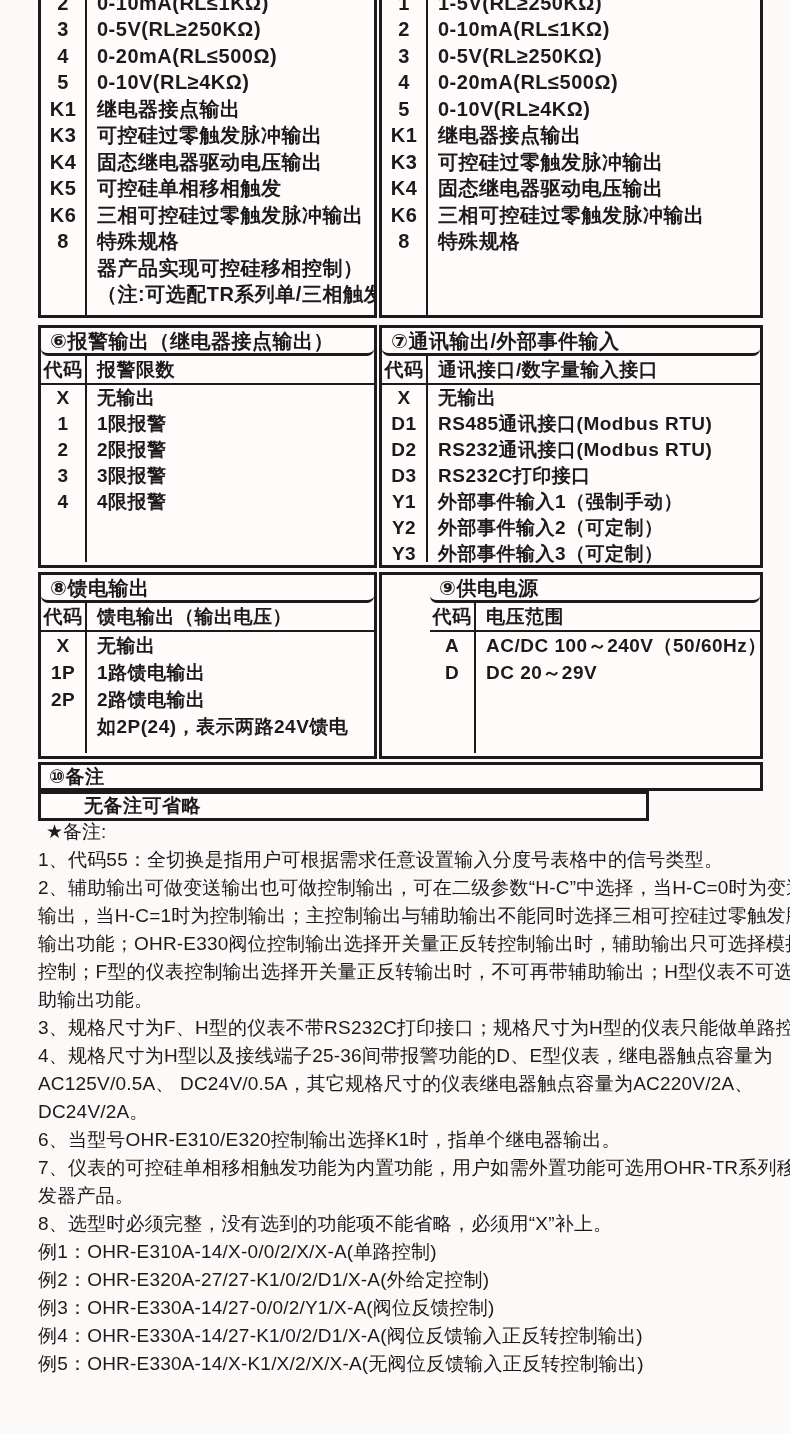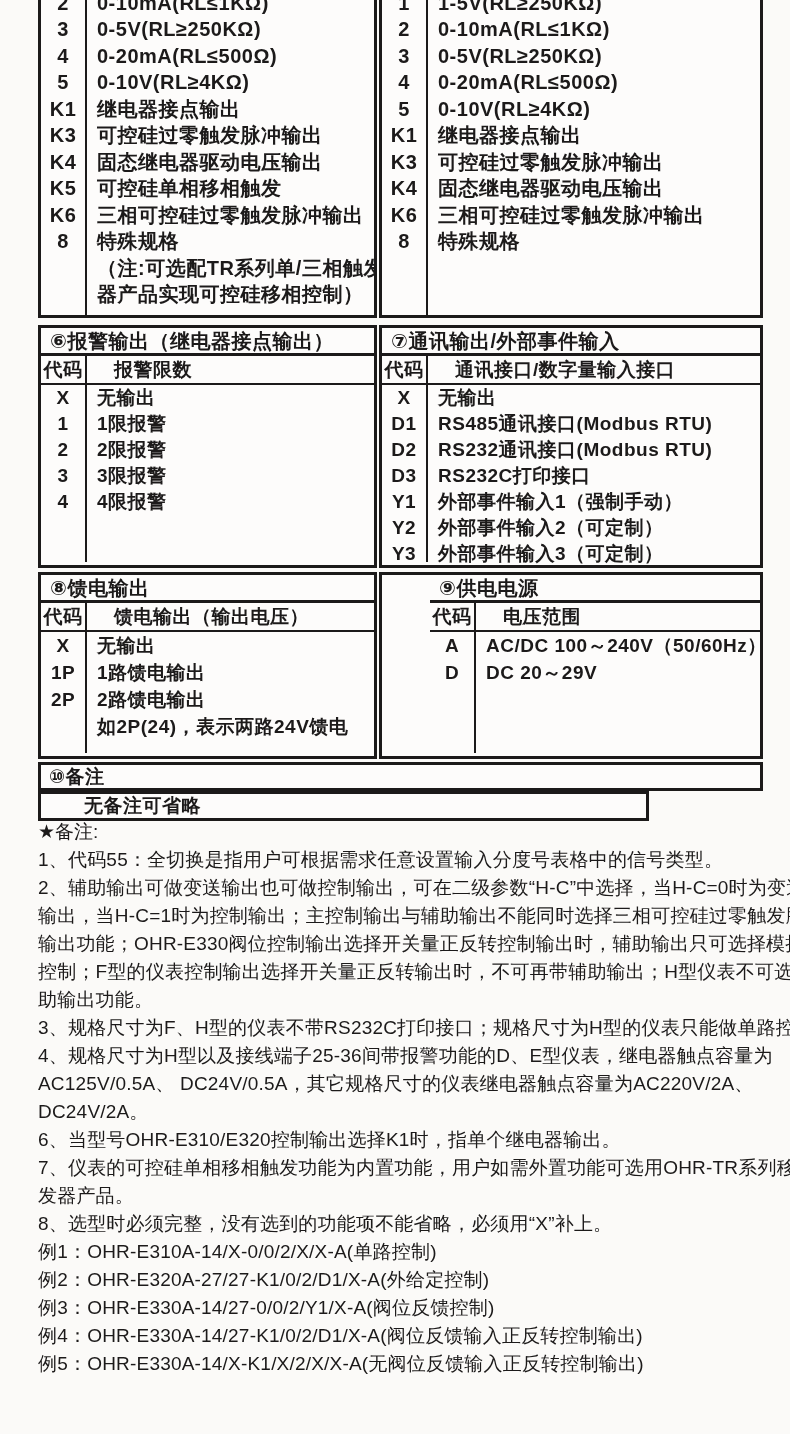--- a/index.html
+++ b/index.html
@@ -19,42 +19,43 @@
   .trow { display:flex; align-items:center; font-weight:bold; letter-spacing:0.5px; }
   .trow .code { flex:0 0 44px; width:44px; text-align:center; }
   .trow .desc { padding-left:12px; white-space:nowrap; }
   .topbox .rows { margin-top:-10px; }
   .topbox .trow { height:26.5px; font-size:20px; }
   .sec { overflow:hidden; }
   .sec-title {
     height:28px; line-height:27px; padding-left:9px;
     font-size:20px; font-weight:bold; letter-spacing:0.5px;
     border-bottom:3px solid #1c1a1a;
+    border-radius:7px;
   }
   .sec-body { position:relative; height:calc(100% - 31px); }
   .hdr-row {
     display:flex; align-items:flex-end; height:29px;
     border-bottom:2px solid #1c1a1a;
     font-size:19px; font-weight:bold; letter-spacing:0.5px;
   }
   .hdr-row .code { flex:0 0 44px; width:44px; text-align:center; }
-  .hdr-row .desc { padding-left:12px; white-space:nowrap;margin-left:17px; }
+  .hdr-row .desc { padding-left:12px; white-space:nowrap; }
   .s67 .trow { height:26px; font-size:19px; }
   .s89 .trow { height:27px; font-size:19px; }
   .bar { display:flex; align-items:center; padding-left:8px; font-size:19px; font-weight:bold; letter-spacing:0.5px; }
   #tblTopLeft  { left:38px;  top:0;     width:339px; height:318px; }
   #tblTopRight { left:379px; top:0;     width:384px; height:318px; }
   #sec6 { left:38px;  top:325px; width:339px; height:243px; }
   #sec7 { left:379px; top:325px; width:384px; height:243px; }
   #sec8 { left:38px;  top:572px; width:339px; height:187px; }
   #sec9 { left:379px; top:572px; width:384px; height:187px;padding-left:48px; }
   #box10  { left:38px; top:762px; width:725px; height:29px; }
   #box10b { left:38px; top:791px; width:611px; height:30px;padding-left:43px; }
   #footnotes { position:absolute; left:38px; top:818px; width:722px; }
-  .note-title { font-size:19px; font-weight:500; line-height:28px; }
+  .note-title { font-size:19px; font-weight:500; line-height:28px;margin-left:8px; }
   .note-line  { font-size:19px; font-weight:500; line-height:28px; white-space:nowrap; letter-spacing:0.2px; }
 </style>
 </head>
 <body>
 
 <div class="box topbox" id="tblTopLeft">
   <div class="vline"></div>
   <div class="rows">
       <div class="trow">
         <span class="code">2</span>
@@ -91,25 +92,25 @@
       <div class="trow">
         <span class="code">K6</span>
         <span class="desc">三相可控硅过零触发脉冲输出</span>
       </div>
       <div class="trow">
         <span class="code">8</span>
         <span class="desc">特殊规格</span>
       </div>
       <div class="trow">
         <span class="code"></span>
+        <span class="desc">器产品实现可控硅移相控制）</span>
+      </div>
+      <div class="trow">
+        <span class="code"></span>
         <span class="desc">（注:可选配TR系列单/三相触发</span>
-      </div>
-      <div class="trow">
-        <span class="code"></span>
-        <span class="desc">器产品实现可控硅移相控制）</span>
       </div>
     </div>
 </div>
 <div class="box topbox" id="tblTopRight">
   <div class="vline"></div>
   <div class="rows">
       <div class="trow">
         <span class="code">1</span>
         <span class="desc">1-5V(RL≥250KΩ)</span>
       </div>

